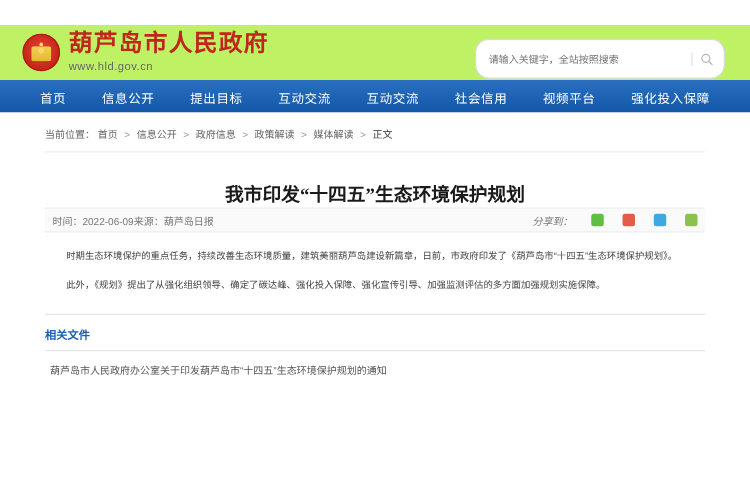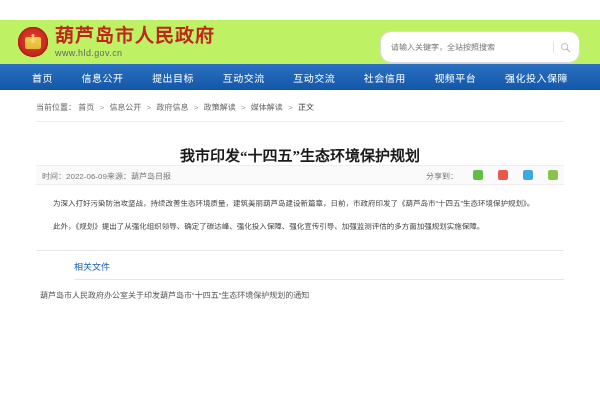--- a/index.html
+++ b/index.html
@@ -150,21 +150,21 @@
     align-items: center;
     font-size: 8px;
     color: #777;
     background: #fafafa;
     border-top: 1px solid #eee;
     border-bottom: 1px solid #eee;
     height: 20px;
     padding: 0 6px;
   }
   .meta-left { display: flex; gap: 0; }
-  .meta-right { margin-left: auto; display: flex; align-items: center; gap: 15px; }
+  .meta-right { margin-left: auto; display: flex; align-items: center; gap: 15px; font-style: italic; }
   .share-ico {
     width: 10px; height: 10px;
     border-radius: 2px;
     display: inline-block;
   }
   .share-wechat { background: #5fbf43; }
   .share-weibo  { background: #e45b4a; }
   .share-qq     { background: #3fa8e0; }
   .share-more   { background: #8bc24a; }
 
@@ -179,24 +179,23 @@
   }
 
   .related {
     margin-top: 16px;
     border-top: 1px solid #e6e6e6;
     padding-top: 9px;
   }
   .related-title {
     font-size: 9px;
     color: #1a61b5;
-    font-weight: normal;
+    font-weight: bold;
     padding-bottom: 6px;
     border-bottom: 1px solid #e6e6e6;
-    margin-left: 38px;
   }
   .related-item {
     display: flex;
     align-items: center;
     gap: 5px;
     font-size: 8px;
     color: #555;
     padding: 9px 0 0 4px;
   }
   .related-item a { color: #555; text-decoration: none; }
@@ -261,21 +260,21 @@
       <div class="meta-right">
         <span>分享到：</span>
         <span class="share-ico share-wechat"></span>
         <span class="share-ico share-weibo"></span>
         <span class="share-ico share-qq"></span>
         <span class="share-ico share-more"></span>
       </div>
     </div>
 
     <div class="article-body">
-      <p>为深入打好污染防治攻坚战，持续改善生态环境质量，建筑美丽葫芦岛建设新篇章，日前，市政府印发了《葫芦岛市“十四五”生态环境保护规划》。</p>
+      <p>时期生态环境保护的重点任务，持续改善生态环境质量，建筑美丽葫芦岛建设新篇章，日前，市政府印发了《葫芦岛市“十四五”生态环境保护规划》。</p>
       <p>此外，《规划》提出了从强化组织领导、确定了碳达峰、强化投入保障、强化宣传引导、加强监测评估的多方面加强规划实施保障。</p>
     </div>
 
     <div class="related">
       <div class="related-title">相关文件</div>
       <div class="related-item">
 
         <a href="#">葫芦岛市人民政府办公室关于印发葫芦岛市“十四五”生态环境保护规划的通知</a>
       </div>
     </div>

